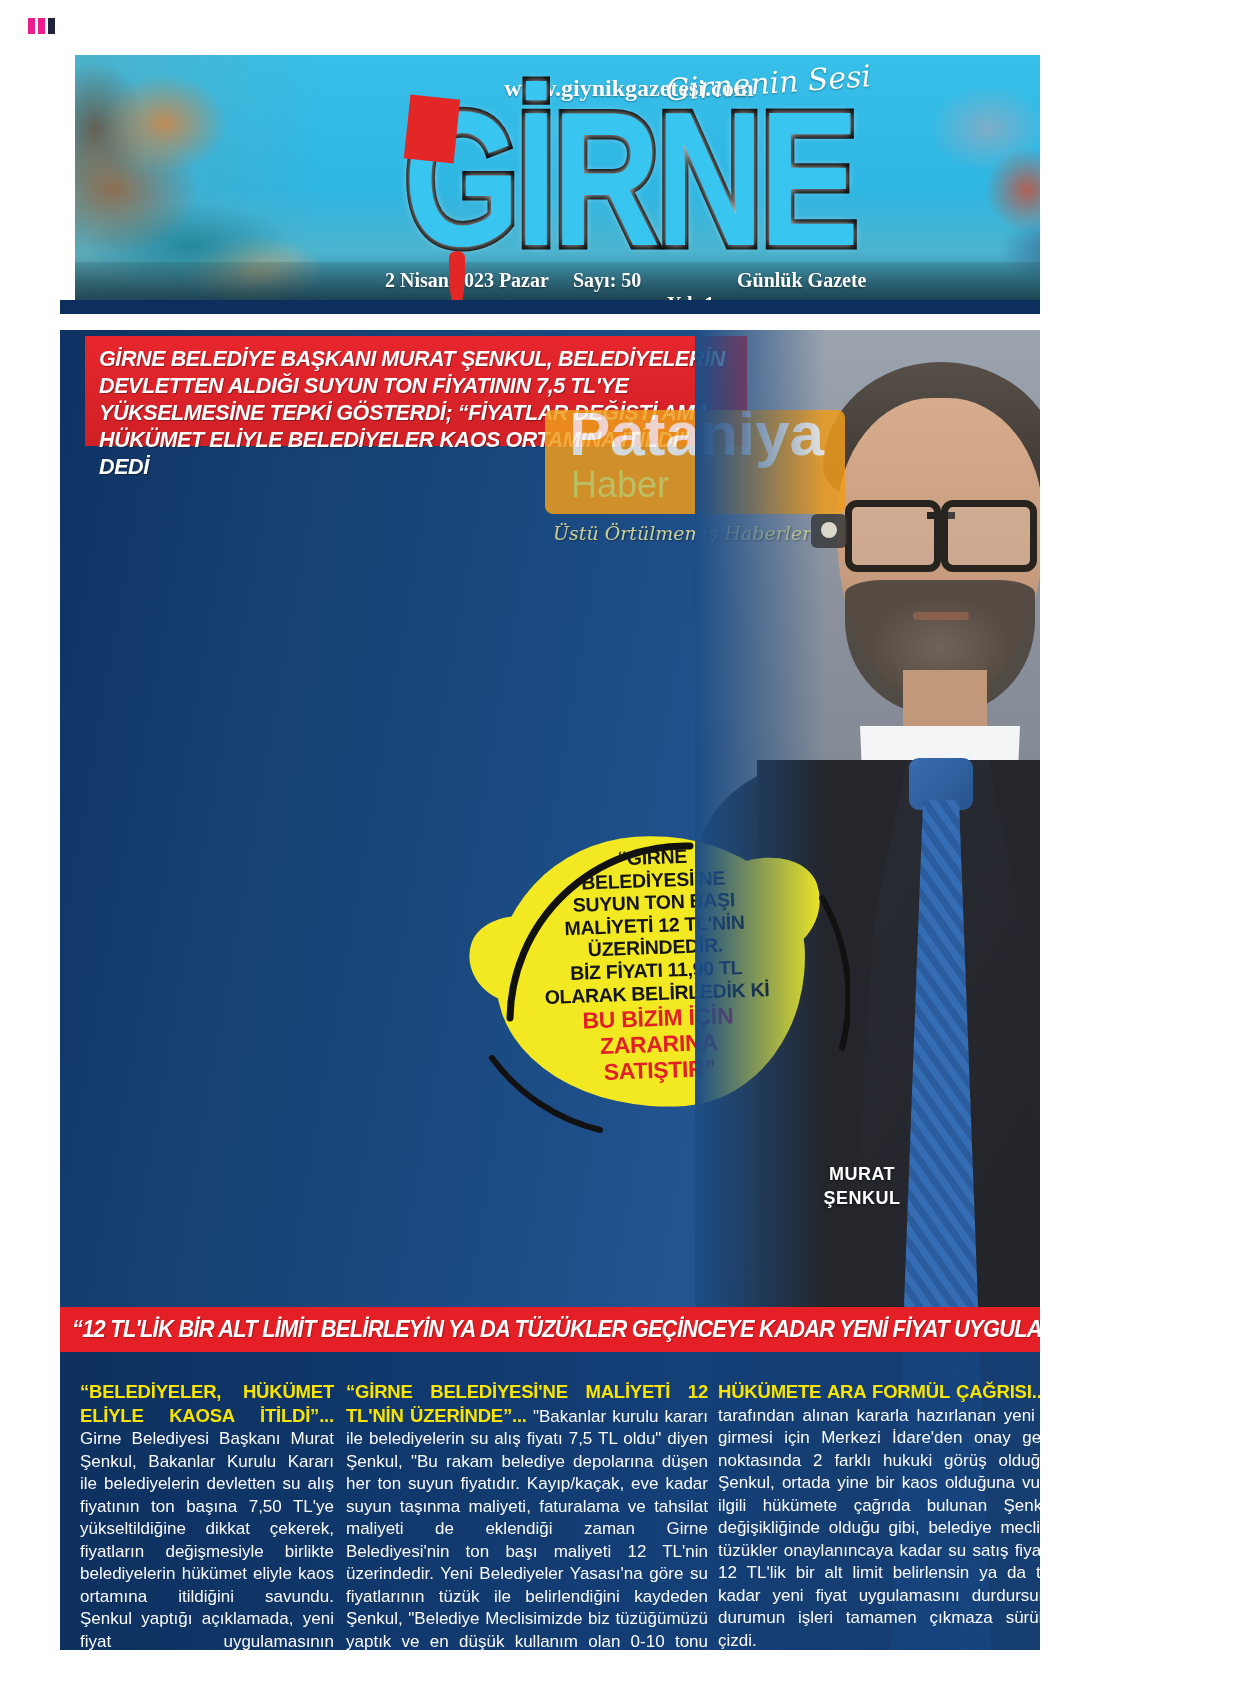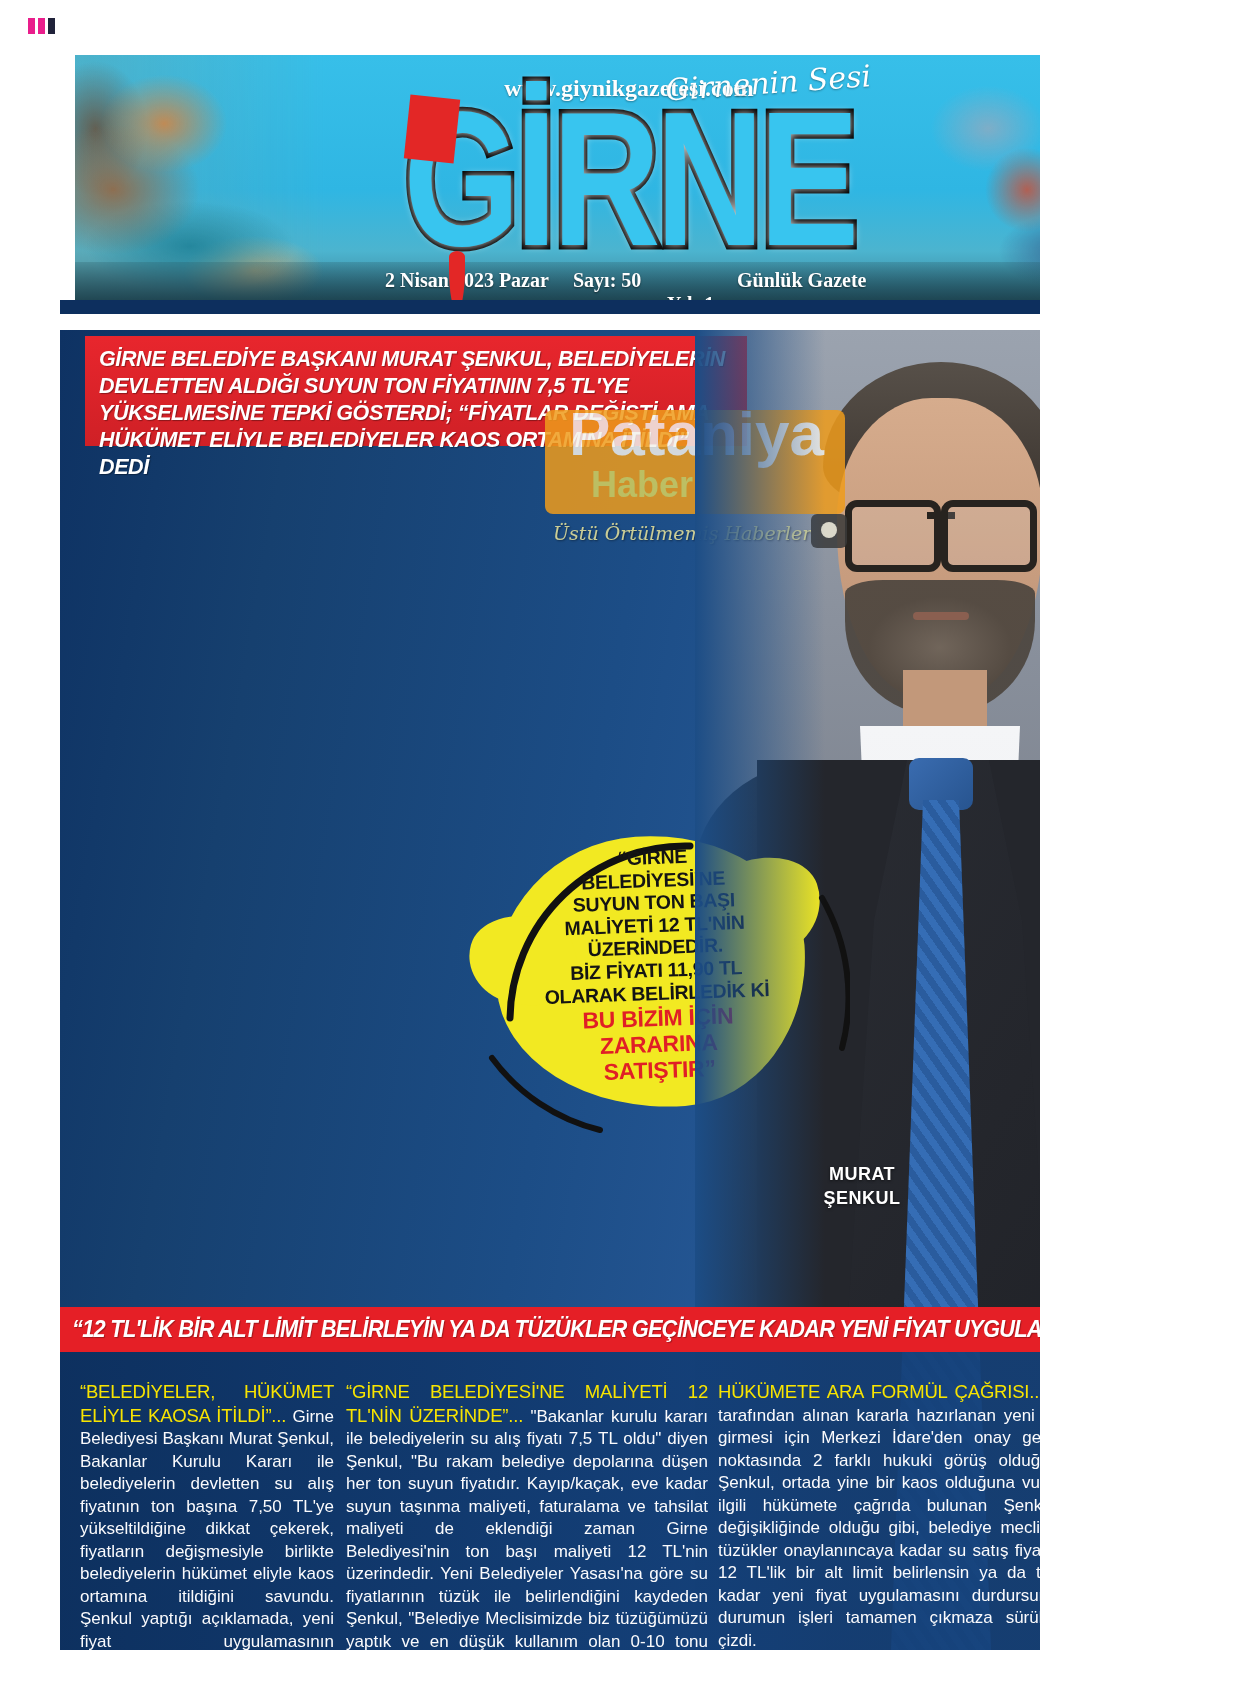--- a/index.html
+++ b/index.html
@@ -104,21 +104,21 @@
     text-shadow:6px 7px 0 rgba(13,38,74,.92);}
   .hl{transform:scaleX(.78);transform-origin:left;letter-spacing:-3px;line-height:1;}
   .hl1{font-size:188px;}
   .hl2{font-size:126px;margin-top:14px;}
   .hl3{font-size:126px;margin-top:4px;}
 
   
   .watermark{left:485px;top:80px;z-index:7;opacity:.85;}
   .wm-box{position:absolute;left:0;top:0;width:300px;height:104px;background:#ef9c1c;border-radius:8px;}
   .wm-title{position:absolute;left:24px;top:-12px;font-size:62px;font-weight:900;color:#f3f1ec;}
-  .wm-sub{position:absolute;left:26px;top:54px;font-size:36px;font-weight:700;color:#d9d35d;margin-left:20px;}
+  .wm-sub{position:absolute;left:26px;top:54px;font-size:36px;font-weight:400;color:#d9d35d;}
   .wm-script{position:absolute;left:8px;top:112px;width:260px;color:#e9e49a;
     font-family:"DejaVu Serif",serif;font-style:italic;font-size:19px;
     text-shadow:1px 1px 2px rgba(0,0,0,.5);white-space:nowrap;}
   .wm-logo{position:absolute;left:266px;top:104px;width:36px;height:34px;border-radius:6px;
     background:#3a3a3a;}
   .wm-logo:after{content:"";position:absolute;left:10px;top:8px;width:16px;height:16px;
     border-radius:50%;background:#e9e4d2;}
 
   
   .dam{left:18px;top:476px;width:653px;height:486px;border:7px solid #ffffff;box-sizing:border-box;
@@ -166,21 +166,21 @@
     letter-spacing:-0.8px;white-space:nowrap;transform:scaleX(.93);transform-origin:left;
     text-shadow:1px 1px 1px rgba(0,0,0,.3);}
 
   
   .columns{left:0;top:1022px;width:1135px;height:298px;z-index:11;
     background:linear-gradient(90deg,rgba(13,48,95,.97) 0%,rgba(19,62,118,.95) 55%,rgba(21,66,122,.88) 100%);}
   .col{position:absolute;top:12px;text-align:justify;color:#fbfbfd;font-size:17px;line-height:22.5px;}
   .col1{left:20px;width:254px;}
   .col2{left:286px;width:362px;}
   .col3{left:658px;width:464px;}
-  .lead{color:#f8e400;font-weight:normal;font-size:18.5px;letter-spacing:-0.2px;}
+  .lead{color:#f8e400;font-weight:bold;font-size:18.5px;letter-spacing:-0.2px;}
 
   
   .footer-logo{left:1076px;top:1650px;font-size:33px;font-weight:900;font-style:italic;
     color:#14532d;-webkit-text-stroke:1.6px #000;paint-order:stroke fill;letter-spacing:0px;
     text-shadow:2px 2px 0 rgba(0,0,0,.85);}
 </style>
 </head>
 <body>
 
 <div id="page">

